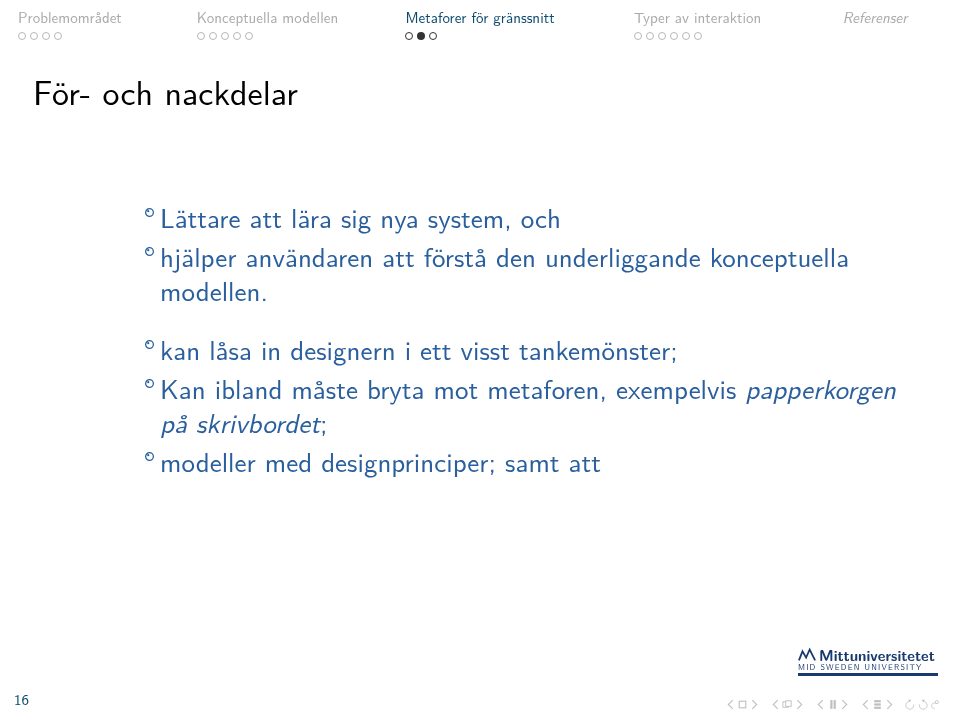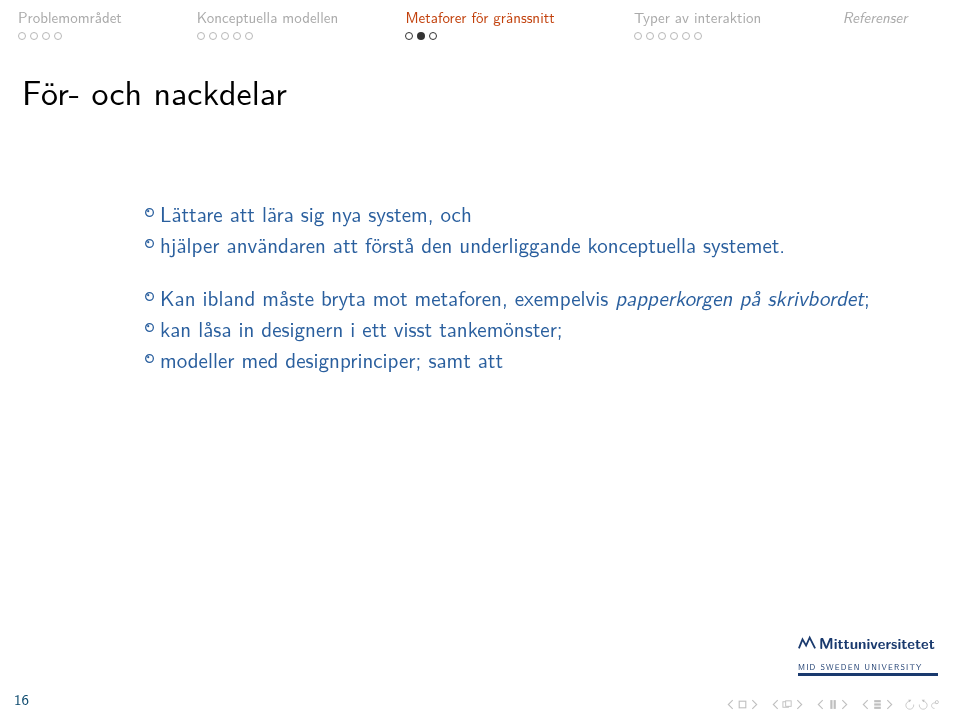--- a/index.html
+++ b/index.html
@@ -1,37 +1,37 @@
 <!DOCTYPE html>
 <html><head>
 <meta charset="utf-8">
 <style>
   html,body{margin:0;padding:0;width:960px;height:720px;background:#fff;font-family:"Latin Modern Sans","Computer Modern Sans",Helvetica,Arial,sans-serif;color:#000;overflow:hidden}
   .slide{position:relative;width:960px;height:720px}
   .nav{display:flex;padding:6px 18px 0 18px;color:#aaa;font-size:15px}
   .nav-col{display:flex;flex-direction:column;align-items:flex-start}
-  .nav-col.current .nav-label{color:#c2410c}
+  .nav-col.current .nav-label{color:#0c4a6e}
   .nav-label{white-space:nowrap}
   .dots{display:flex;gap:4px;margin-top:4px;height:12px}
   .dot{width:8px;height:8px;border-radius:50%;box-sizing:border-box}
   .dot.open{border:1.3px solid #b8b8b8}
   .dot.open-cur{border:1.3px solid #333}
   .dot.filled{background:#333}
-  .title{font-size:34px;color:#000;padding:22px 0 0 22px;font-weight:400}
-  .body{position:absolute;left:138px;top:200px;right:60px;font-size:21px;color:#2a5f9e;line-height:1.25}
+  .title{font-size:34px;color:#000;padding:22px 0 0 33px;font-weight:400}
+  .body{position:absolute;left:138px;top:200px;right:60px;font-size:27px;color:#2a5f9e;line-height:1.25}
   .blk{margin-bottom:26px}
   .item{display:flex;align-items:flex-start;margin-bottom:5px}
   .bul{flex:0 0 22px;display:flex;justify-content:center;padding-top:7px}
   .bul svg{width:11px;height:11px}
   .txt{flex:1}
   .em{font-style:italic}
   .pagenum{position:absolute;left:14px;bottom:10px;color:#0c4a6e;font-size:15px}
   .logo{position:absolute;right:22px;bottom:44px;text-align:left;color:#1a3a6e;font-size:12px;line-height:1}
   .logo .brand{font-weight:700;font-size:15px;display:flex;align-items:center;gap:3px}
-  .logo .sub{font-size:8px;letter-spacing:1.2px;color:#1a3a6e;margin-top:12px}
+  .logo .sub{font-size:8px;letter-spacing:1.2px;color:#1a3a6e;margin-top:0}
   .logo .line{height:3px;background:#1a3a6e;margin-top:2px;width:140px}
   .controls{position:absolute;right:20px;bottom:10px;display:flex;gap:10px;color:#bfbfbf;align-items:center}
   .controls svg{width:11px;height:11px;display:block}
   .cg{display:flex;gap:1px;align-items:center}
 </style>
 </head>
 <body>
 <div class="slide">
 
 <div class="nav" id="nav">
@@ -92,41 +92,41 @@
           </div>
           <div class="txt">Lättare att lära sig nya system, och</div>
         </div>
         <div class="item">
           <div class="bul">
             <svg viewBox="0 0 12 12">
               <circle cx="6" cy="6" r="4.2" fill="none" stroke="#2a5f9e" stroke-width="1.4"></circle>
               <circle cx="4.6" cy="4.6" r="1.2" fill="#2a5f9e"></circle>
             </svg>
           </div>
-          <div class="txt">hjälper användaren att förstå den underliggande konceptuella systemet.</div>
+          <div class="txt">hjälper användaren att förstå den underliggande konceptuella modellen.</div>
         </div>
       </div>
   <div class="blk" id="blkB">
         <div class="item">
           <div class="bul">
             <svg viewBox="0 0 12 12">
               <circle cx="6" cy="6" r="4.2" fill="none" stroke="#2a5f9e" stroke-width="1.4"></circle>
               <circle cx="4.6" cy="4.6" r="1.2" fill="#2a5f9e"></circle>
             </svg>
           </div>
+          <div class="txt">kan låsa in designern i ett visst tankemönster;</div>
+        </div>
+        <div class="item">
+          <div class="bul">
+            <svg viewBox="0 0 12 12">
+              <circle cx="6" cy="6" r="4.2" fill="none" stroke="#2a5f9e" stroke-width="1.4"></circle>
+              <circle cx="4.6" cy="4.6" r="1.2" fill="#2a5f9e"></circle>
+            </svg>
+          </div>
           <div class="txt">Kan ibland måste bryta mot metaforen, exempelvis <span class="em">papperkorgen på skrivbordet</span>;</div>
-        </div>
-        <div class="item">
-          <div class="bul">
-            <svg viewBox="0 0 12 12">
-              <circle cx="6" cy="6" r="4.2" fill="none" stroke="#2a5f9e" stroke-width="1.4"></circle>
-              <circle cx="4.6" cy="4.6" r="1.2" fill="#2a5f9e"></circle>
-            </svg>
-          </div>
-          <div class="txt">kan låsa in designern i ett visst tankemönster;</div>
         </div>
         <div class="item">
           <div class="bul">
             <svg viewBox="0 0 12 12">
               <circle cx="6" cy="6" r="4.2" fill="none" stroke="#2a5f9e" stroke-width="1.4"></circle>
               <circle cx="4.6" cy="4.6" r="1.2" fill="#2a5f9e"></circle>
             </svg>
           </div>
           <div class="txt">modeller med designprinciper; samt att</div>
         </div>

